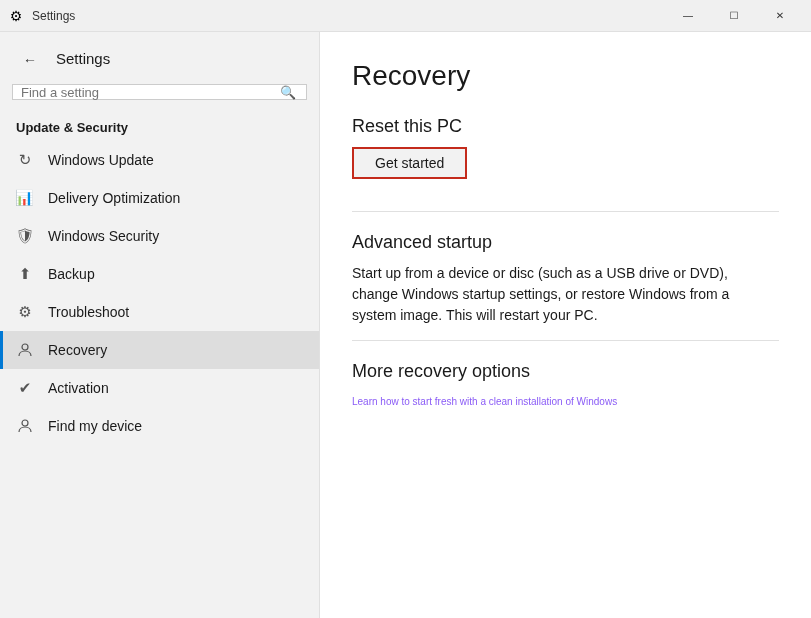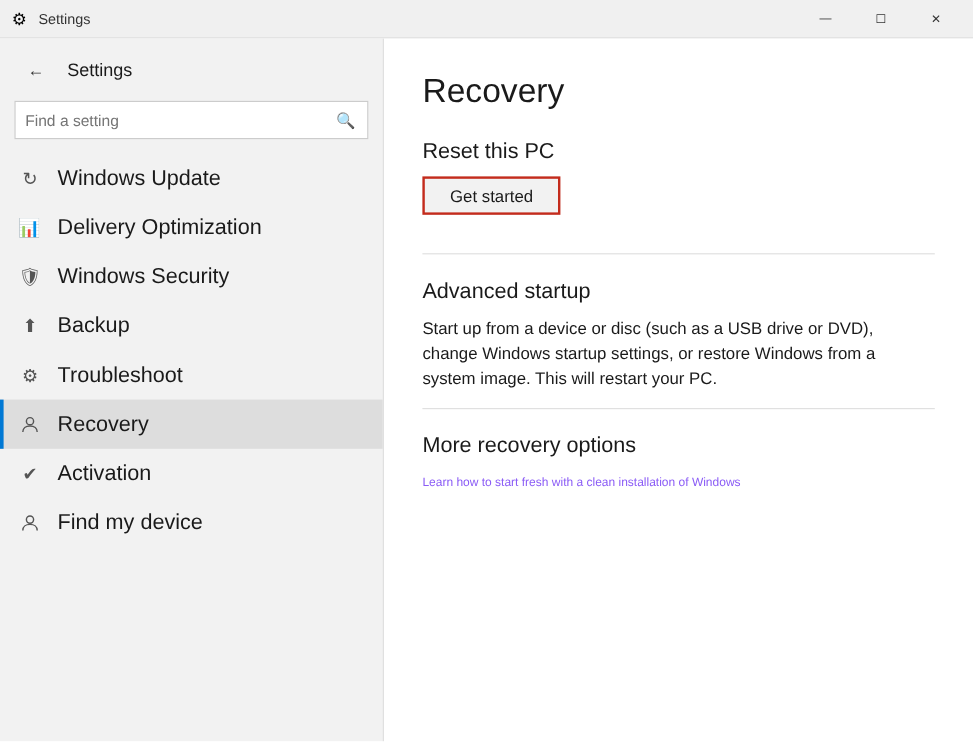--- a/index.html
+++ b/index.html
@@ -93,21 +93,21 @@
       font-size: 15px;
       font-weight: 400;
       color: #1a1a1a;
     }
     .search-box {
       margin: 4px 12px 12px 12px;
       display: flex;
       align-items: center;
       background: #fff;
       border: 1px solid #ccc;
-      height: 32px;
+      height: 16px;
       padding: 0 8px;
     }
     .search-box input {
       border: none;
       outline: none;
       flex: 1;
       font-size: 13px;
       background: transparent;
       color: #555;
     }
@@ -146,21 +146,21 @@
     .nav-icon {
       width: 18px;
       height: 18px;
       display: flex;
       align-items: center;
       justify-content: center;
       flex-shrink: 0;
       font-size: 15px;
       color: #555;
     }
-    .nav-label { font-size: 18px; }
+    .nav-label { font-size: 14px; }
 
     
     .content {
       flex: 1;
       background: #fff;
       overflow-y: auto;
       padding: 28px 32px 28px 32px;
     }
     .page-title {
       font-size: 28px;
@@ -232,20 +232,21 @@
     <div class="sidebar-header">
       <button class="back-btn">←</button>
       <span class="sidebar-app-title">Settings</span>
     </div>
 
     <div class="search-box">
       <input type="text" placeholder="Find a setting" style="">
       <button class="search-icon-btn">🔍</button>
     </div>
 
+    <div class="section-label">Update &amp; Security</div>
 
     <div class="nav-item">
       <span class="nav-icon">↻</span>
       <span class="nav-label">Windows Update</span>
     </div>
     <div class="nav-item">
       <span class="nav-icon">📊</span>
       <span class="nav-label">Delivery Optimization</span>
     </div>
     <div class="nav-item">

